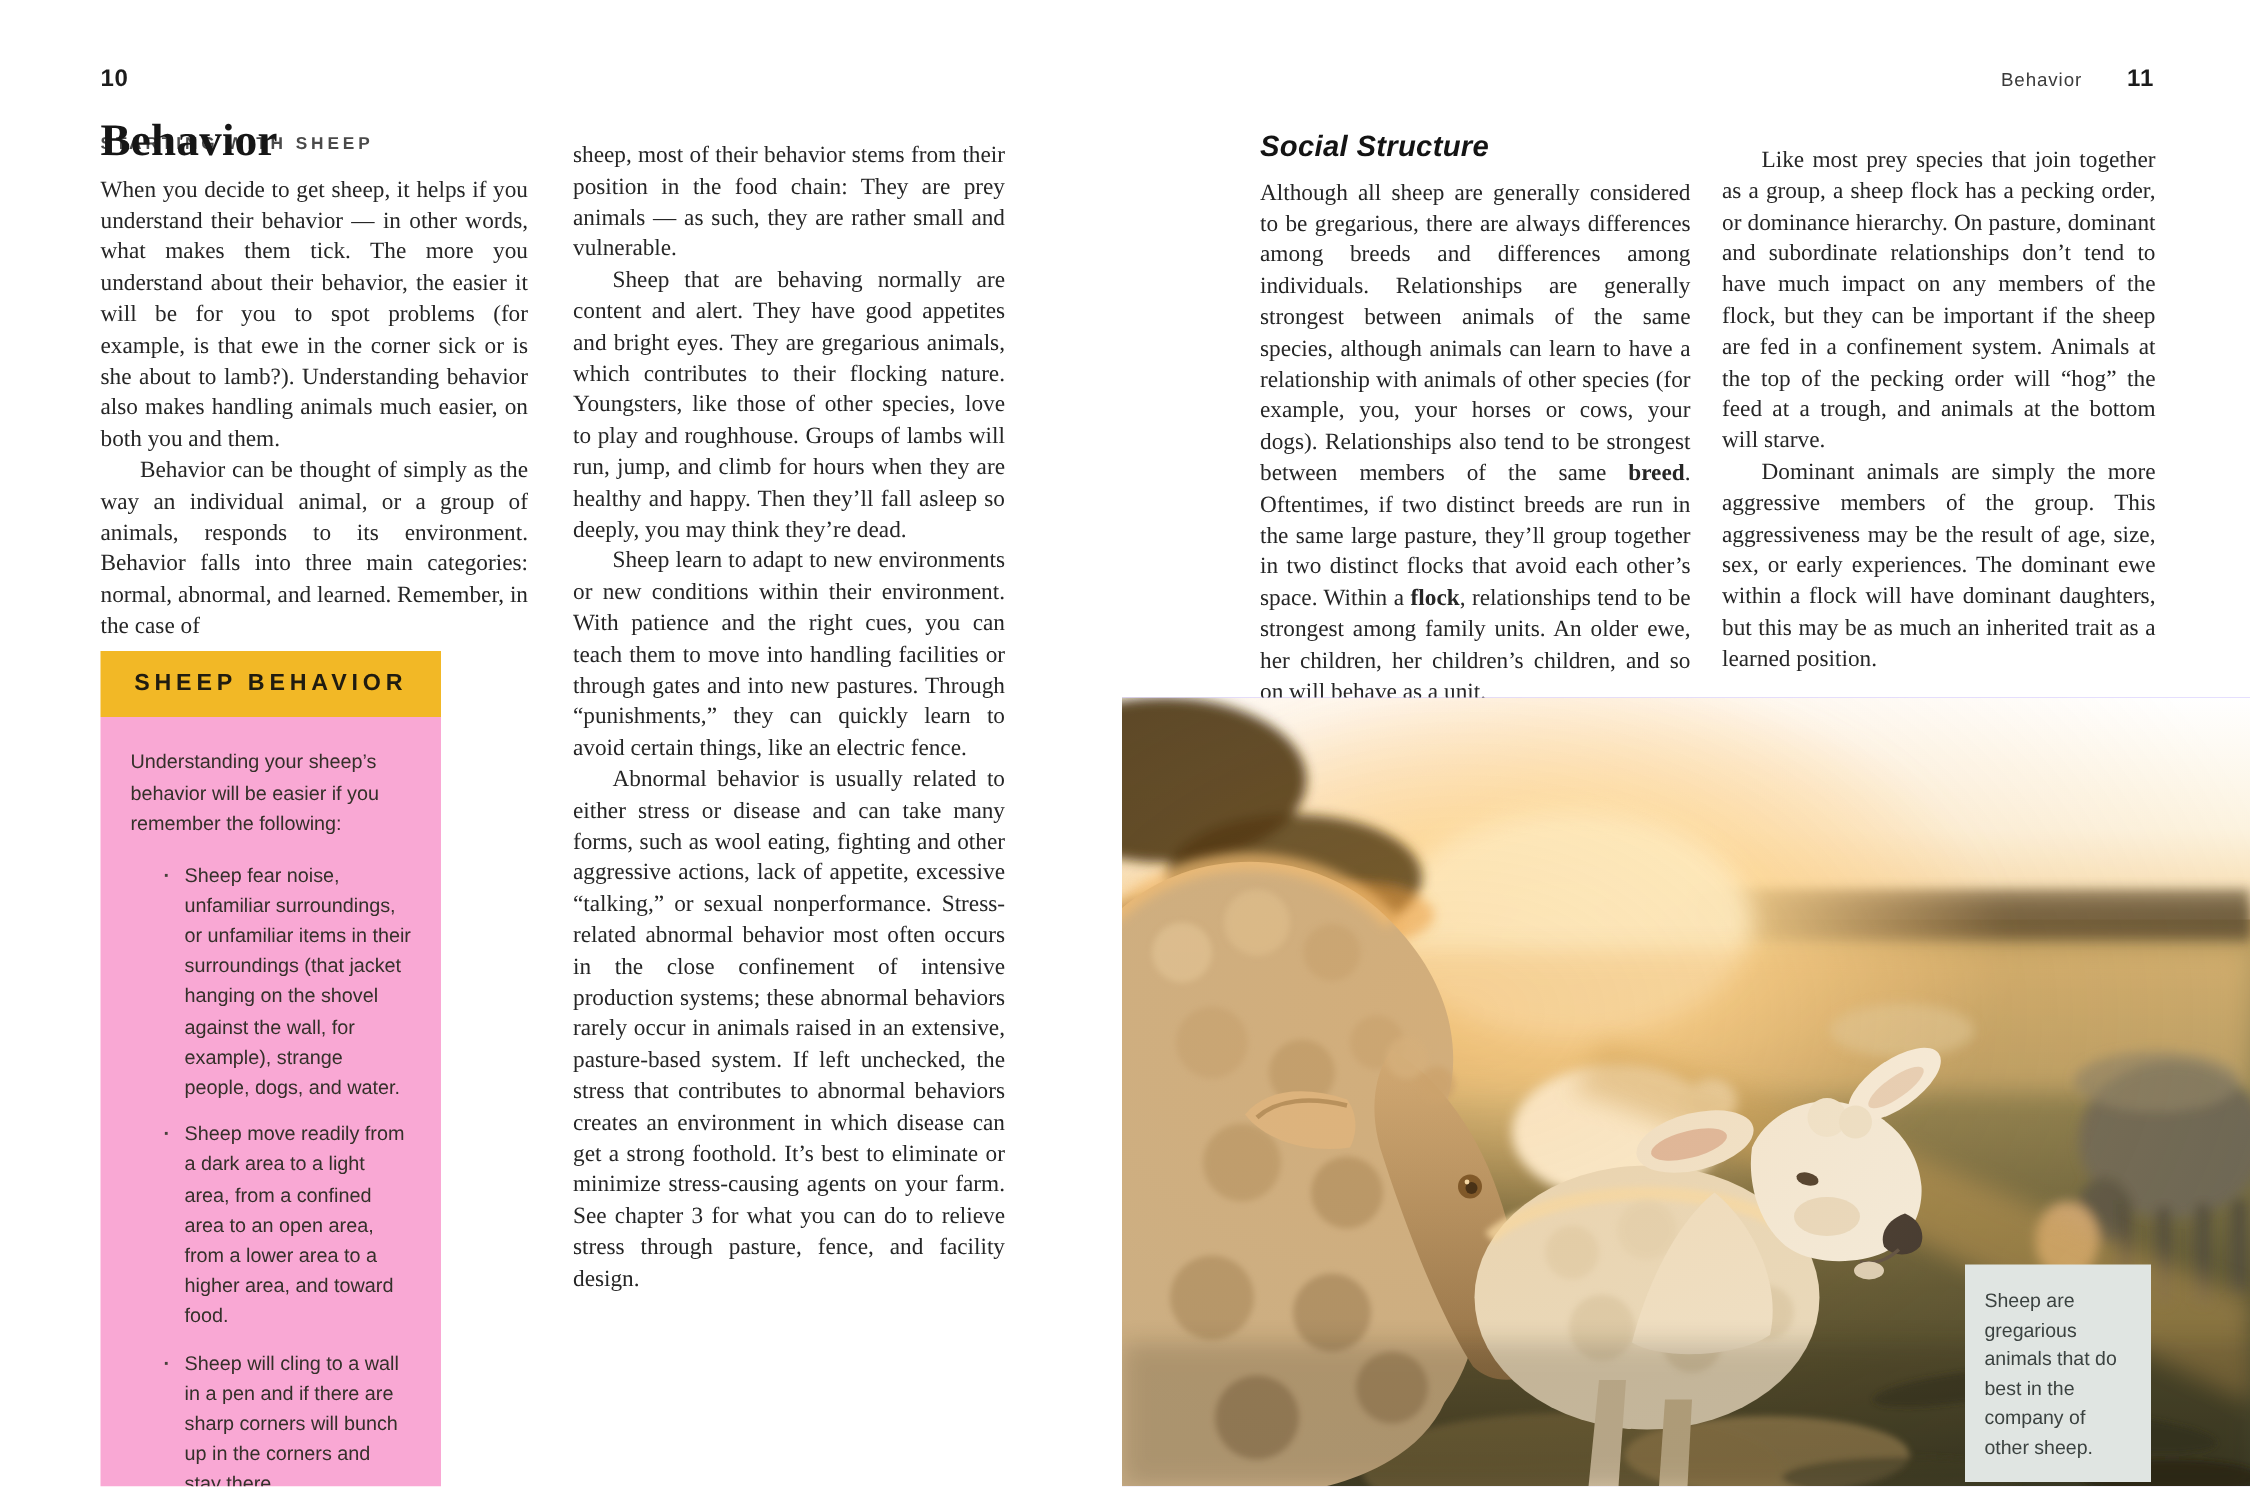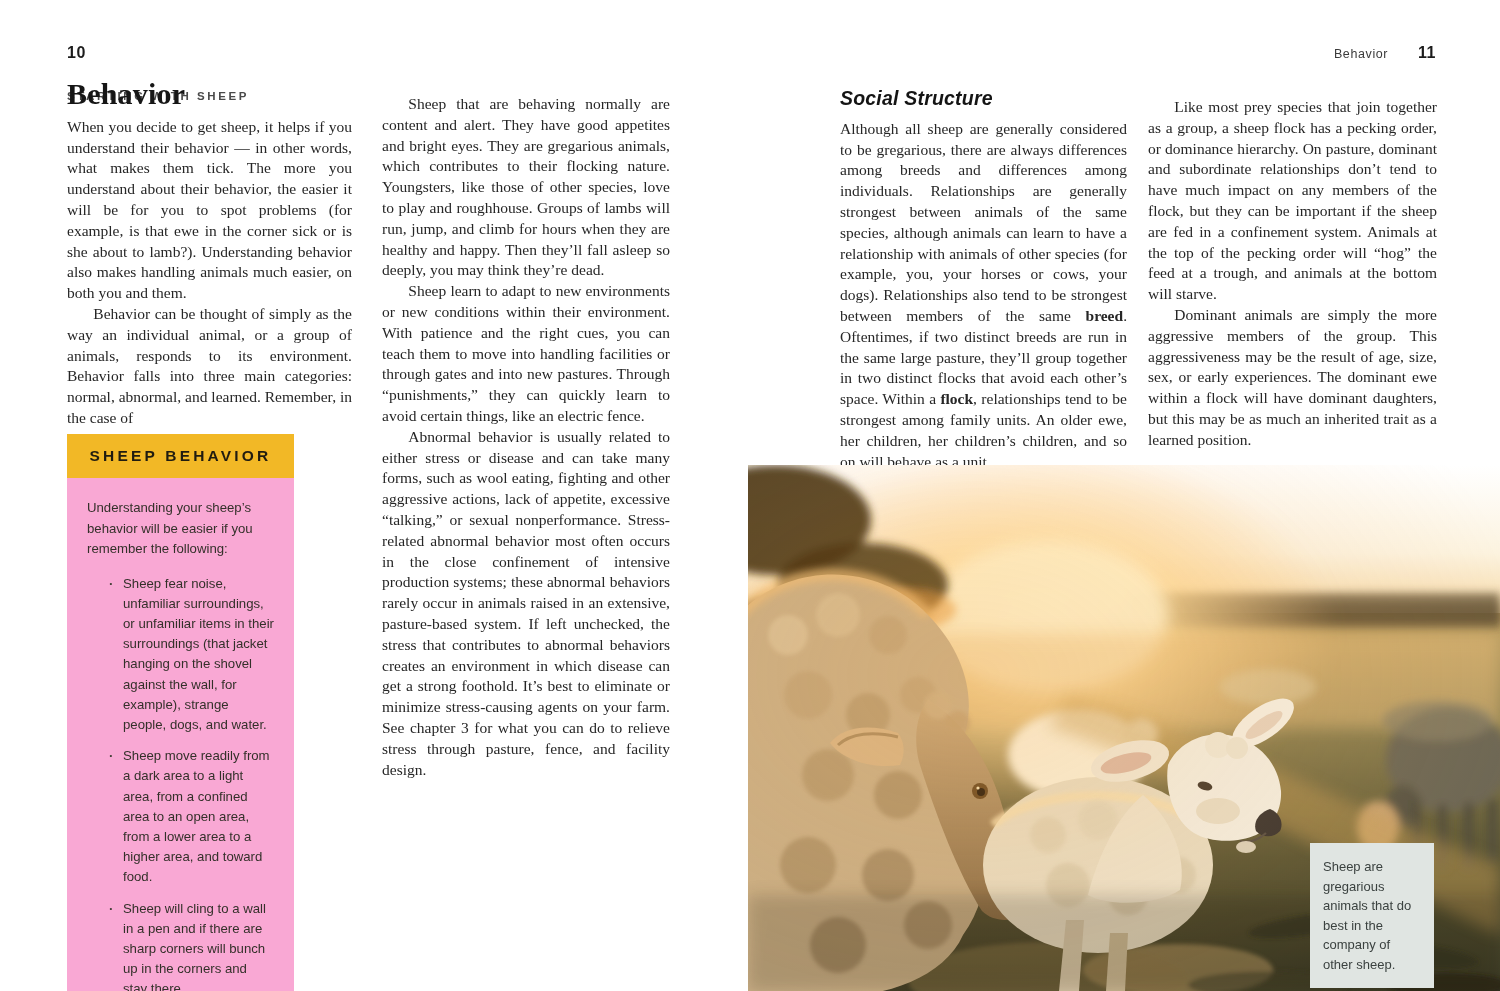--- a/index.html
+++ b/index.html
@@ -77,20 +77,21 @@
       <ul>
         <li>Sheep fear noise, unfamiliar surroundings, or unfamiliar items in their surroundings (that jacket hanging on the shovel against the wall, for example), strange people, dogs, and water.</li>
         <li>Sheep move readily from a dark area to a light area, from a confined area to an open area, from a lower area to a higher area, and toward food.</li>
         <li>Sheep will cling to a wall in a pen and if there are sharp corners will bunch up in the corners and stay there.</li>
         <li>Sheep like to follow one another and move away from people, dogs, and buildings.</li>
       </ul>
     </div>
   </div>
 
   <div class="col" id="col2">
+    <p>sheep, most of their behavior stems from their position in the food chain: They are prey animals — as such, they are rather small and vulnerable.</p>
     <p class="indent">Sheep that are behaving normally are content and alert. They have good appetites and bright eyes. They are gregarious animals, which contributes to their flocking nature. Youngsters, like those of other species, love to play and roughhouse. Groups of lambs will run, jump, and climb for hours when they are healthy and happy. Then they’ll fall asleep so deeply, you may think they’re dead.</p>
     <p class="indent">Sheep learn to adapt to new environments or new conditions within their environment. With patience and the right cues, you can teach them to move into handling facilities or through gates and into new pastures. Through “punishments,” they can quickly learn to avoid certain things, like an electric fence.</p>
     <p class="indent">Abnormal behavior is usually related to either stress or disease and can take many forms, such as wool eating, fighting and other aggressive actions, lack of appetite, excessive “talking,” or sexual nonperformance. Stress-related abnormal behavior most often occurs in the close confinement of intensive production systems; these abnormal behaviors rarely occur in animals raised in an extensive, pasture-based system. If left unchecked, the stress that contributes to abnormal behaviors creates an environment in which disease can get a strong foothold. It’s best to eliminate or minimize stress-causing agents on your farm. See chapter 3 for what you can do to relieve stress through pasture, fence, and facility design.</p>
   </div>
 
   <div class="col" id="col3">
     <h2 class="social">Social Structure</h2>
     <p><span>Although all sheep are generally considered to be gregarious, there are always differences among breeds and differences among individuals. Relationships are generally strongest between animals of the same species, although animals can learn to have a relationship with animals of other species (for example, you, your horses or cows, your dogs). Relationships also tend to be strongest between members of the same </span><span style="font-weight: 700;">breed</span><span>. Oftentimes, if two distinct breeds are run in the same large pasture, they’ll group together in two distinct flocks that avoid each other’s space. Within a </span><span style="font-weight: 700;">flock</span><span>, relationships tend to be strongest among family units. An older ewe, her children, her children’s children, and so on will behave as a unit.</span></p>
   </div>
 

